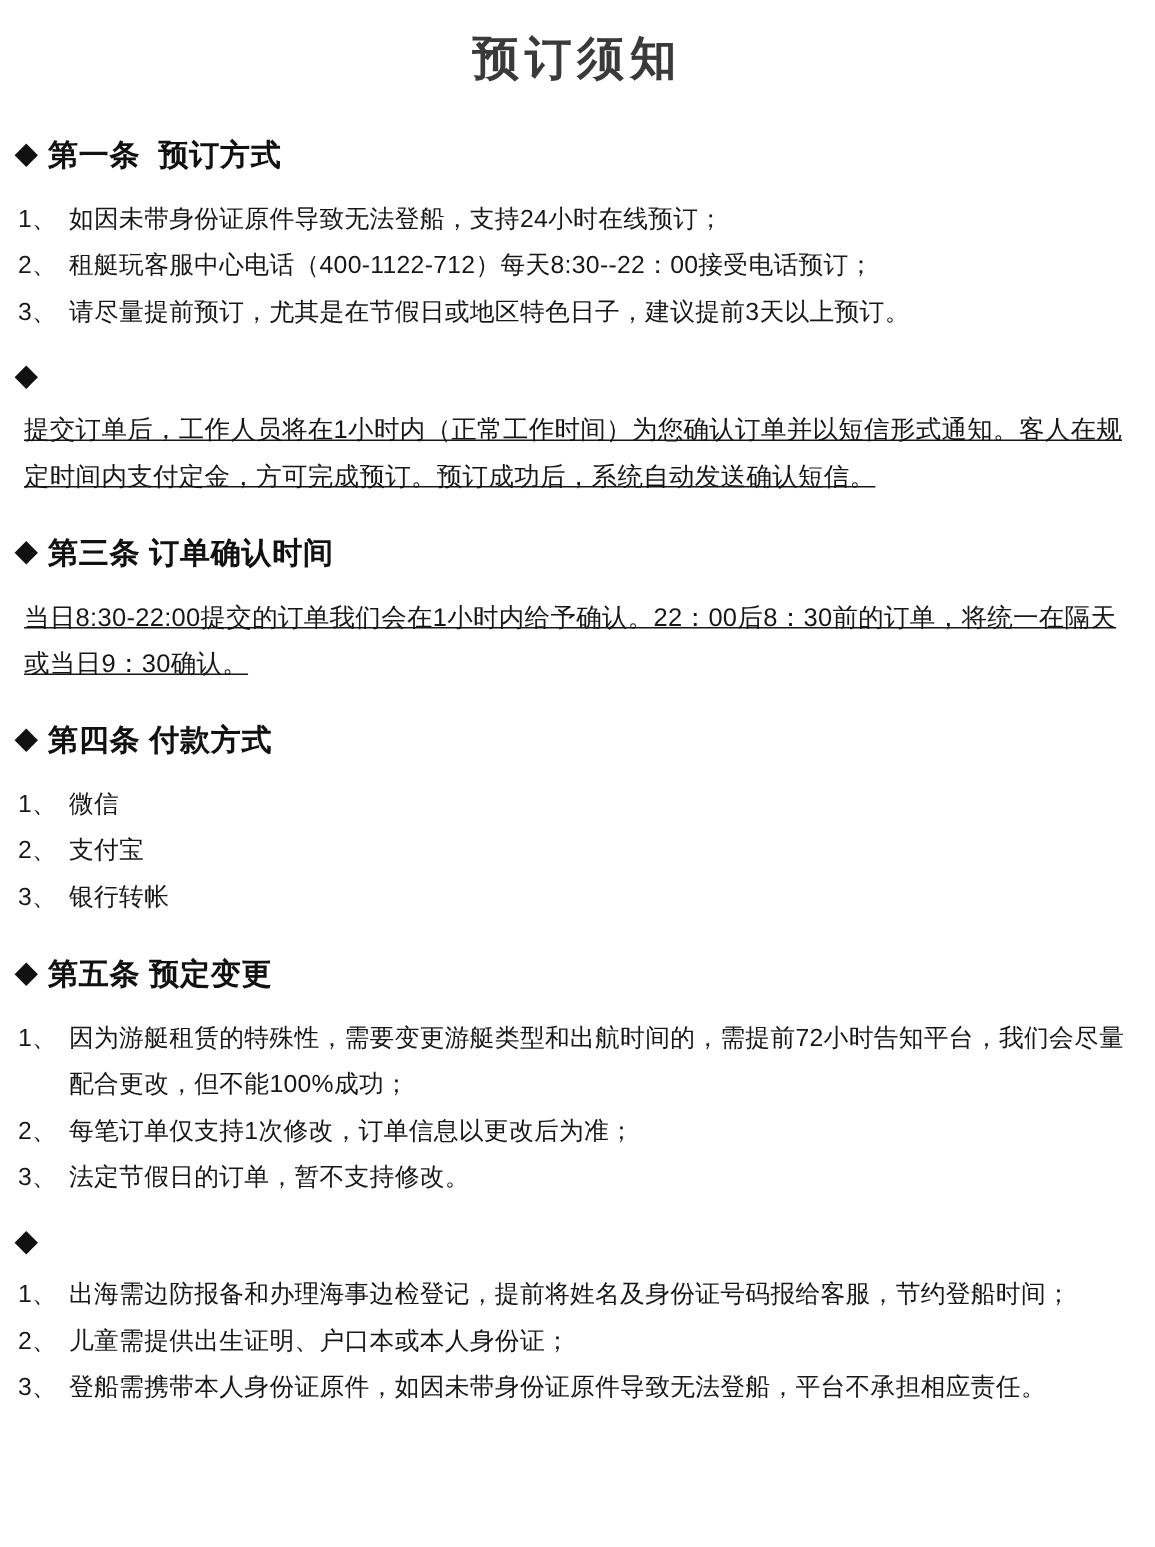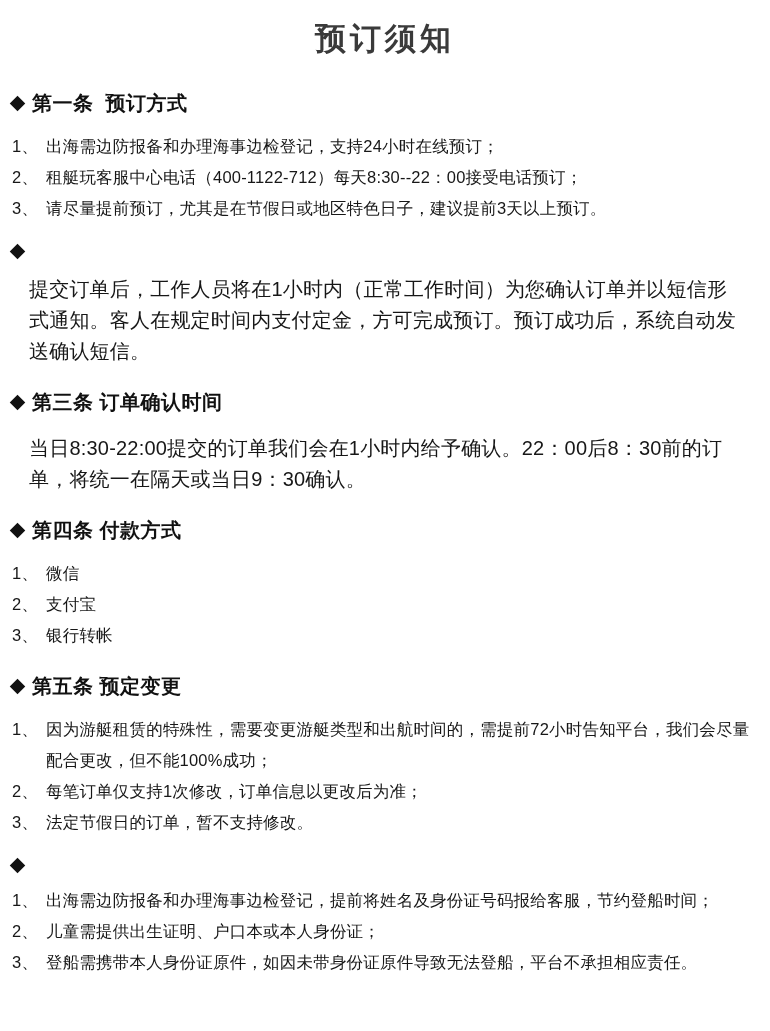--- a/index.html
+++ b/index.html
@@ -96,25 +96,26 @@
     background: #111;
     transform: rotate(45deg);
     margin-right: 9px;
     flex: 0 0 auto;
   }
   .sec-title {
     white-space: pre;
   }
 
   .para {
-    font-size: 20px;
+    font-size: 17px;
     line-height: 31px;
     color: #171717;
-    margin: 17px;
+    margin: 4px;
     letter-spacing: 0.2px;
+    text-decoration: underline;
   }
   ol.numbered {
     list-style: none;
     margin: 0;
     padding: 0;
   }
   ol.numbered li {
     font-size: 16.5px;
     line-height: 31px;
     color: #171717;
@@ -145,21 +146,21 @@
   </div>
 
   <div class="section">
     <div class="section-head">
       <span class="diamond"></span>
       <span class="sec-title">第一条  预订方式</span>
     </div>
     <ol class="numbered">
       <li>
         <span class="num">1、</span>
-        <span class="txt">出海需边防报备和办理海事边检登记，支持24小时在线预订；</span>
+        <span class="txt">如因未带身份证原件导致无法登船，支持24小时在线预订；</span>
       </li>
       <li>
         <span class="num">2、</span>
         <span class="txt">租艇玩客服中心电话（400-1122-712）每天8:30--22：00接受电话预订；</span>
       </li>
       <li>
         <span class="num">3、</span>
         <span class="txt">请尽量提前预订，尤其是在节假日或地区特色日子，建议提前3天以上预订。</span>
       </li>
     </ol>

